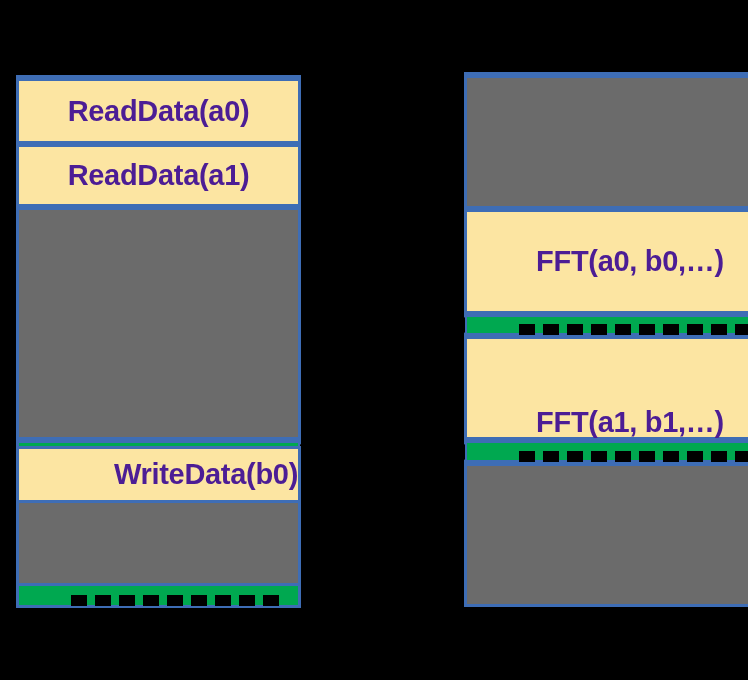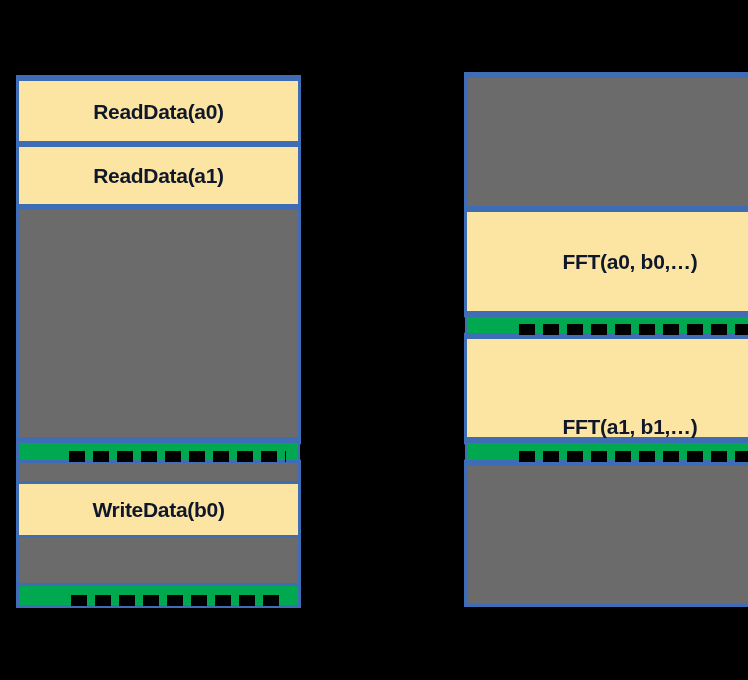--- a/index.html
+++ b/index.html
@@ -59,23 +59,23 @@
     border: 3px solid #3e6db5;
   }
 
   .block.sync {
     background: #00a850;
     border: 3px solid #3e6db5;
     justify-content: flex-start;
   }
 
   .task-label {
-    font-size: 21px;
+    font-size: 29px;
     font-weight: bold;
-    color: #0f172a;
+    color: #4c1d95;
     letter-spacing: -0.3px;
     white-space: nowrap;
     line-height: 1;
     font-family: "Liberation Sans", sans-serif;
   }
 
   
   .sync-dashes {
     position: absolute;
     left: 50px;
@@ -128,21 +128,21 @@
       <span class="task-label">ReadData(a1)</span>
     </div>
 
     <div class="block idle" id="left-idle-1" style="top:129px;height:233px;"></div>
 
     <div class="block sync" id="left-sync-1" style="top:362px;height:23px;">
       <span class="sync-dashes"></span>
       <span class="arrow-tip right"></span>
     </div>
 
-    <div class="block task" id="left-task-3" style="top:403px;height:57px;">
+    <div class="block task" id="left-task-3" style="top:368px;height:57px;justify-content:flex-end;">
       <span class="task-label">WriteData(b0)</span>
     </div>
 
 
     <div class="block sync" id="left-sync-2" style="top:505px;height:25px;">
       <span class="sync-dashes"></span>
     </div>
   </div>
 
   <div class="timeline" id="timeline-right">

